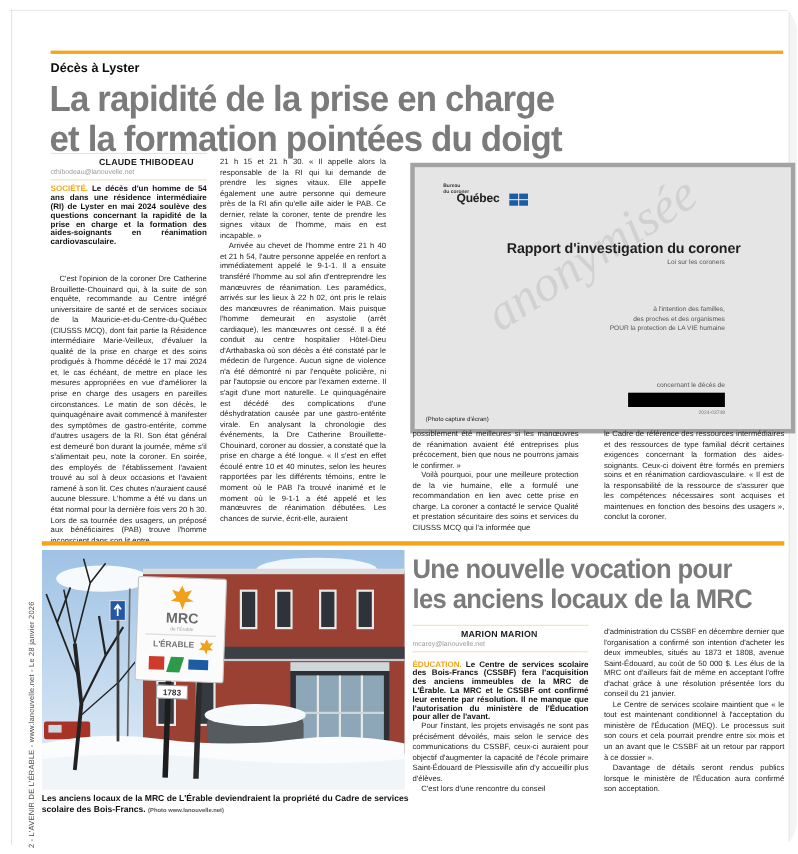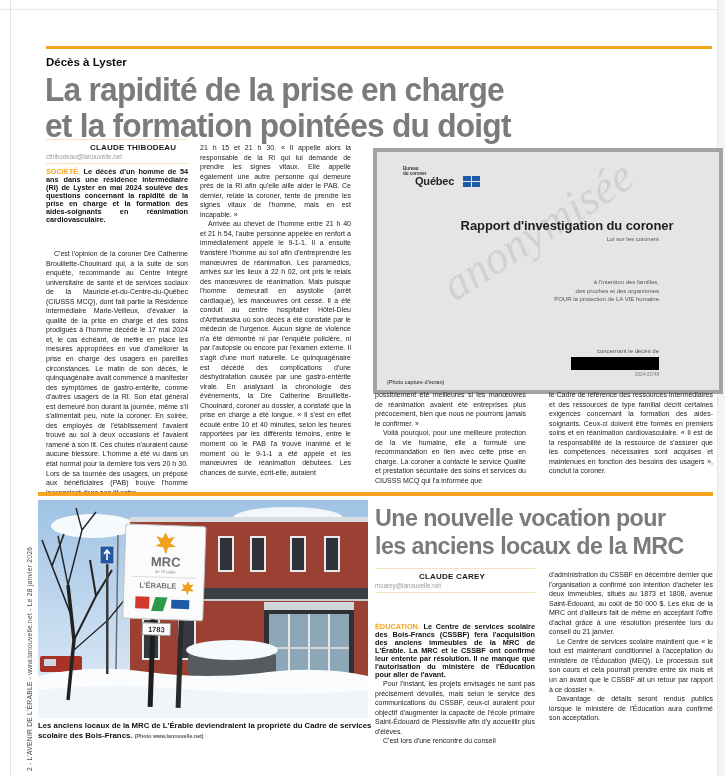--- a/index.html
+++ b/index.html
@@ -1,17 +1,17 @@
 <!DOCTYPE html>
 <html lang="fr"><head>
 <meta charset="utf-8">
 <style>
   html,body{margin:0;padding:0;background:#ffffff;}
   .page{position:relative;width:725px;height:776px;background:#fff;overflow:hidden;
-        font-family:"Liberation Sans", sans-serif;color:#1c1c1c;}
+        font-family:"Liberation Sans", sans-serif;color:#1c1c1c;border-radius:31px;}
   
   .scan-top{position:absolute;left:0;top:9px;width:725px;height:1px;background:#e9e9e9;}
   .scan-left{position:absolute;left:10px;top:0;width:1px;height:776px;background:#e3e3e3;}
   .scan-right{position:absolute;right:0;top:0;width:7px;height:776px;background:#f4f4f4;border-left:1px solid #e6e6e6;}
   
   .vstrip{position:absolute;left:26px;top:771px;transform:rotate(-90deg);transform-origin:0 0;
           white-space:nowrap;font-size:6.8px;color:#4a4a44;letter-spacing:.2px;}
   
   .rule{position:absolute;background:#f6a41d;}
   
@@ -44,21 +44,21 @@
              font-size:46px;color:rgba(120,120,120,.18);transform:rotate(-33deg);transform-origin:0 0;white-space:nowrap;}
   .rep-cap{position:absolute;left:10px;bottom:5px;font-size:5.5px;color:#222;}
   
   .photo{position:absolute;left:38px;top:500px;width:330px;height:218px;overflow:hidden;}
   .photo-cap{position:absolute;left:38px;top:721px;width:336px;font-size:7.8px;line-height:9.6px;
              font-weight:bold;color:#111;text-align:left;}
   .photo-cap .credit{font-size:5.3px;color:#555;font-weight:bold;}
   
   .hl2{position:absolute;left:375px;top:504px;font-weight:bold;color:#7b7b7b;
        font-size:24.5px;line-height:27.5px;letter-spacing:-.6px;transform:scaleX(.95);transform-origin:0 0;white-space:nowrap;}
-  .a2colA{left:375px;width:160px;margin-top:23px;}
+  .a2colA{left:375px;width:160px;}
   .a2colB{left:549px;width:164px;}
 </style>
 </head>
 <body>
 
 <div class="page">
 
   <div class="scan-top"></div>
   <div class="scan-left"></div>
   <div class="scan-right"></div>
@@ -229,21 +229,21 @@
     <span class="credit">(Photo www.lanouvelle.net)</span>
   </div>
 
   <section>
     <div class="hl2">
       <div>Une nouvelle vocation pour</div>
       <div>les anciens locaux de la MRC</div>
     </div>
 
     <div class="byline" style="left:375px;top:568px;width:160px;">
-      <div class="by-name">CLAUDE CAREY</div>
+      <div class="by-name">MARION MARION</div>
       <div class="by-mail">mcarey@lanouvelle.net</div>
     </div>
 
     <div class="bodycol a2colA" style="top:600px;">
       <p class="lead"><span class="cat">ÉDUCATION.</span> <span>Le Centre de services scolaire des Bois-Francs (CSSBF) fera l'acquisition des anciens immeubles de la MRC de L'Érable. La MRC et le CSSBF ont confirmé leur entente par résolution. Il ne manque que l'autorisation du ministère de l'Éducation pour aller de l'avant.</span></p>
       <p class="ind">Pour l'instant, les projets envisagés ne sont pas précisément dévoilés, mais selon le service des communications du CSSBF, ceux-ci auraient pour objectif d'augmenter la capacité de l'école primaire Saint-Édouard de Plessisville afin d'y accueillir plus d'élèves.</p>
       <p class="ind">C'est lors d'une rencontre du conseil</p>
     </div>
 
     <div class="bodycol a2colB" style="top:570px;">

